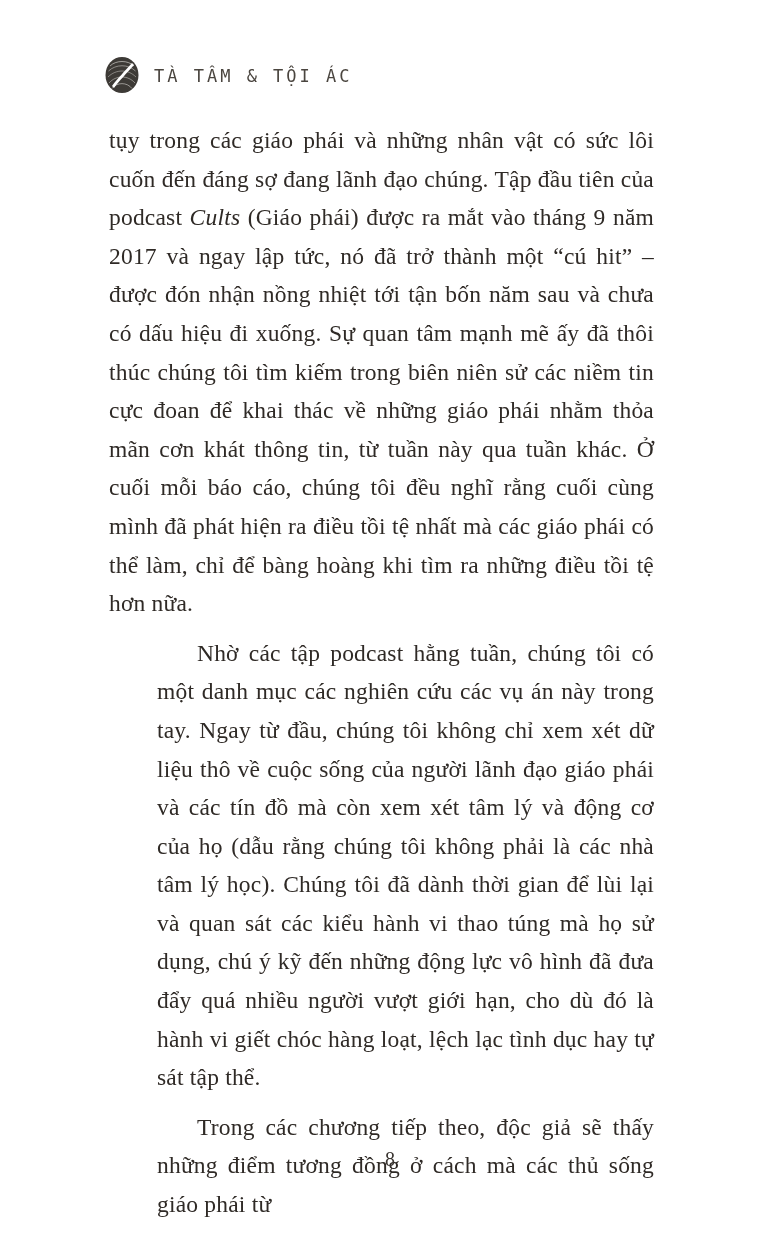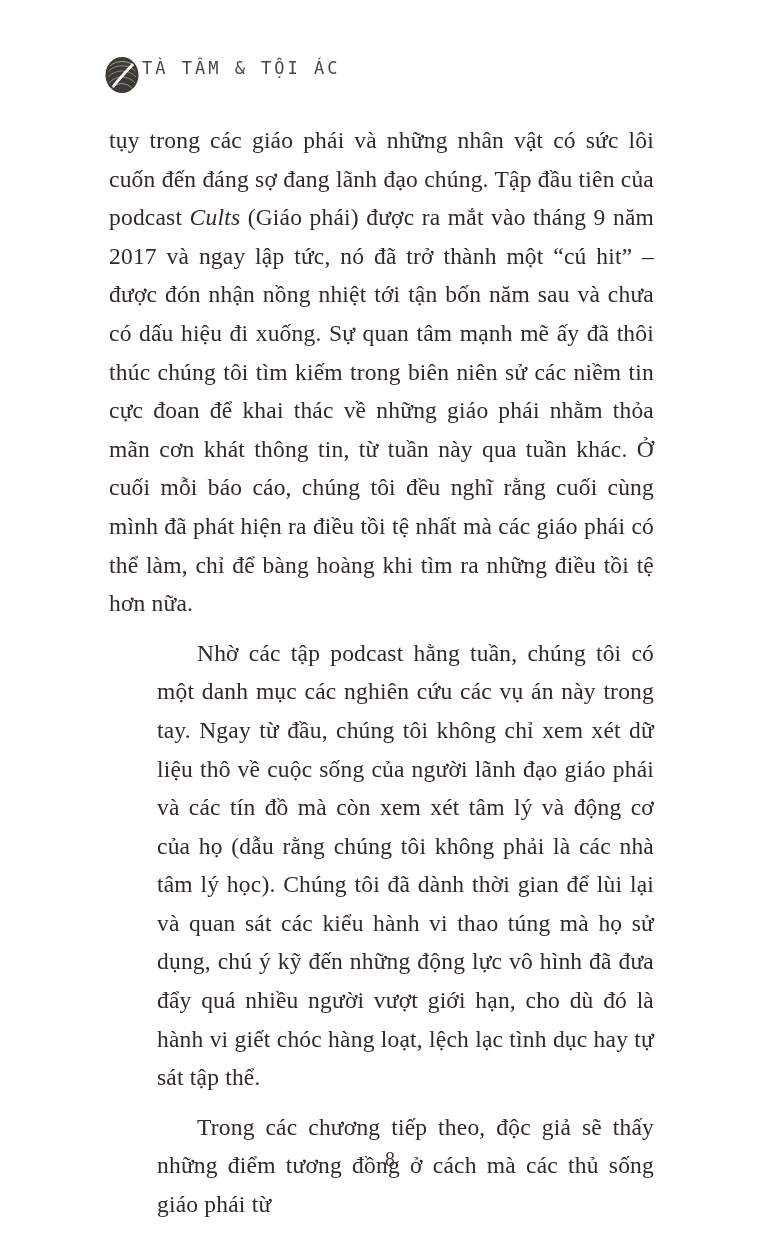--- a/index.html
+++ b/index.html
@@ -17,22 +17,22 @@
   .page {
     position: absolute;
     inset: 0;
     background: #ffffff;
   }
   .header {
     position: absolute;
     top: 56px;
     left: 104px;
     display: flex;
-    align-items: flex-start;
-    gap: 2px;
+    align-items: center;
+    gap: 14px;
   }
   .logo {
     width: 36px;
     height: 38px;
     flex: 0 0 auto;
   }
   .book-title {
     font-family: "DejaVu Sans Mono", monospace;
     font-size: 17px;
     letter-spacing: 3px;

